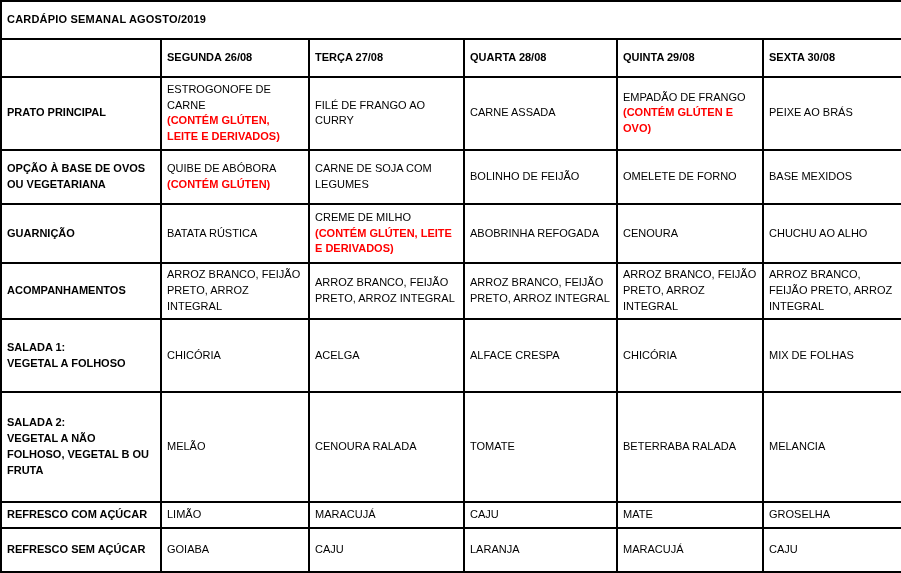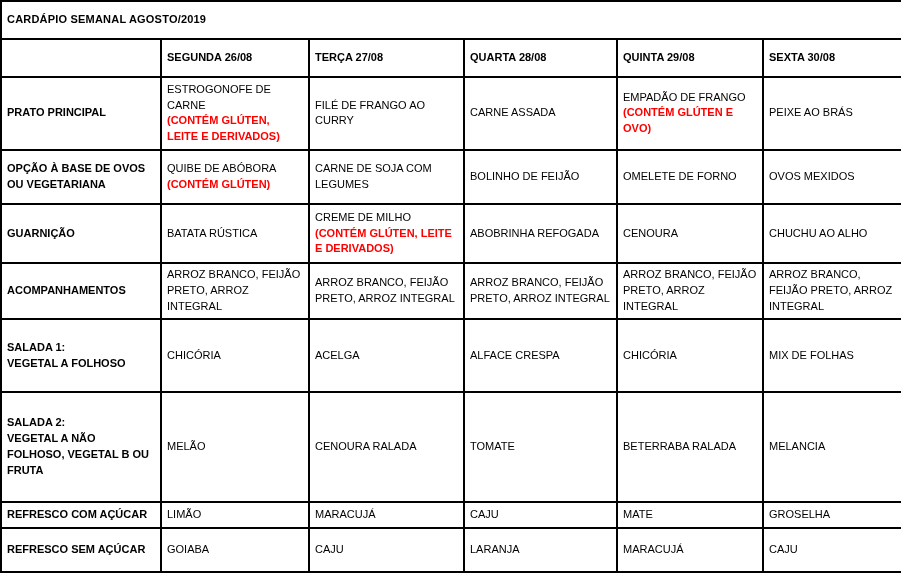--- a/index.html
+++ b/index.html
@@ -122,21 +122,21 @@
         <td class="cell">
           <div class="dish">CARNE DE SOJA COM LEGUMES</div>
         </td>
         <td class="cell">
           <div class="dish">BOLINHO DE FEIJÃO</div>
         </td>
         <td class="cell">
           <div class="dish">OMELETE DE FORNO</div>
         </td>
         <td class="cell">
-          <div class="dish">OVOS MEXIDOS</div>
+          <div class="dish">BASE MEXIDOS</div>
         </td>
       </tr>
       <tr>
         <td class="row-header">GUARNIÇÃO</td>
         <td class="cell">
           <div class="dish">BATATA RÚSTICA</div>
         </td>
         <td class="cell">
           <div class="dish">CREME DE MILHO</div>
           <div class="allergen">(CONTÉM GLÚTEN, LEITE E DERIVADOS)</div>

